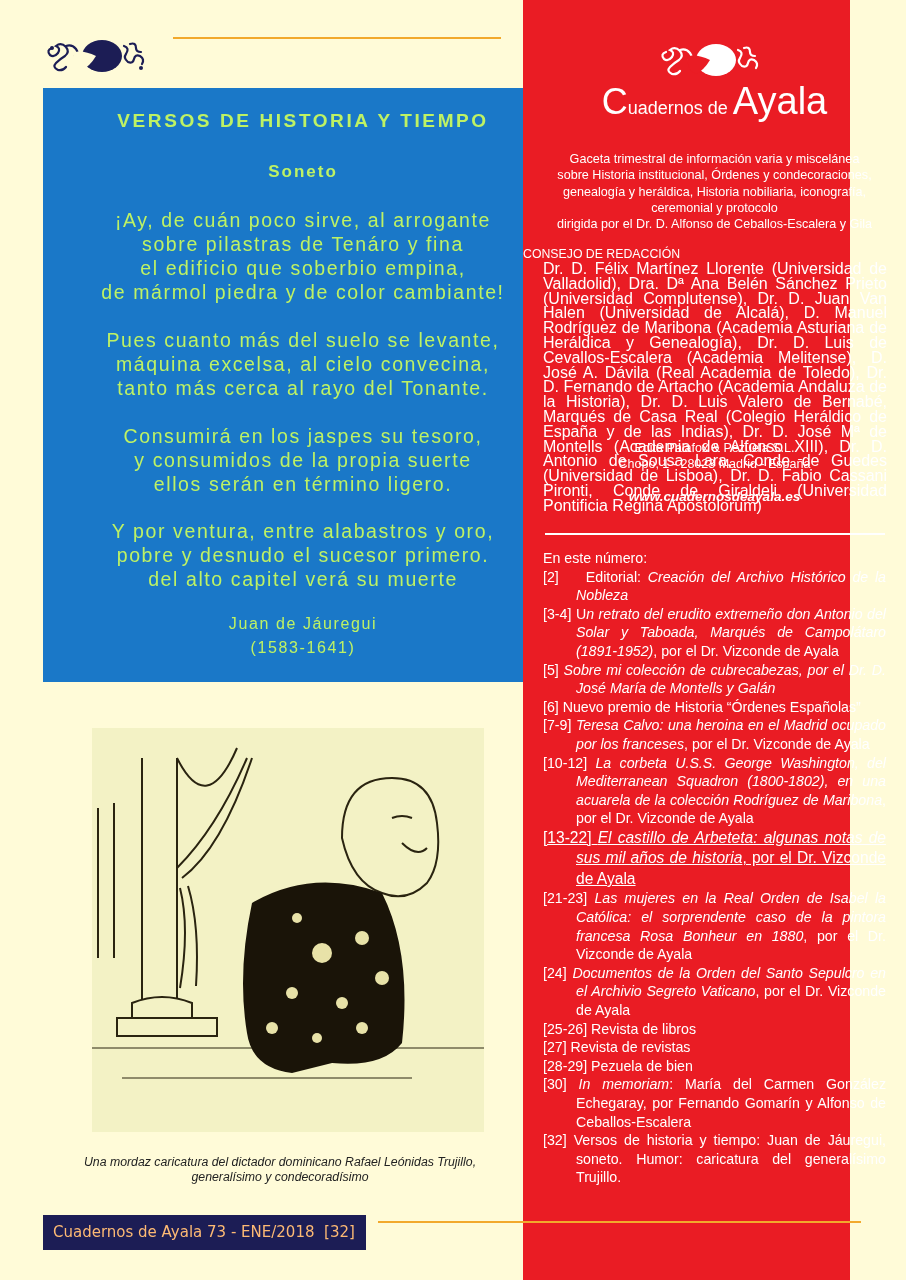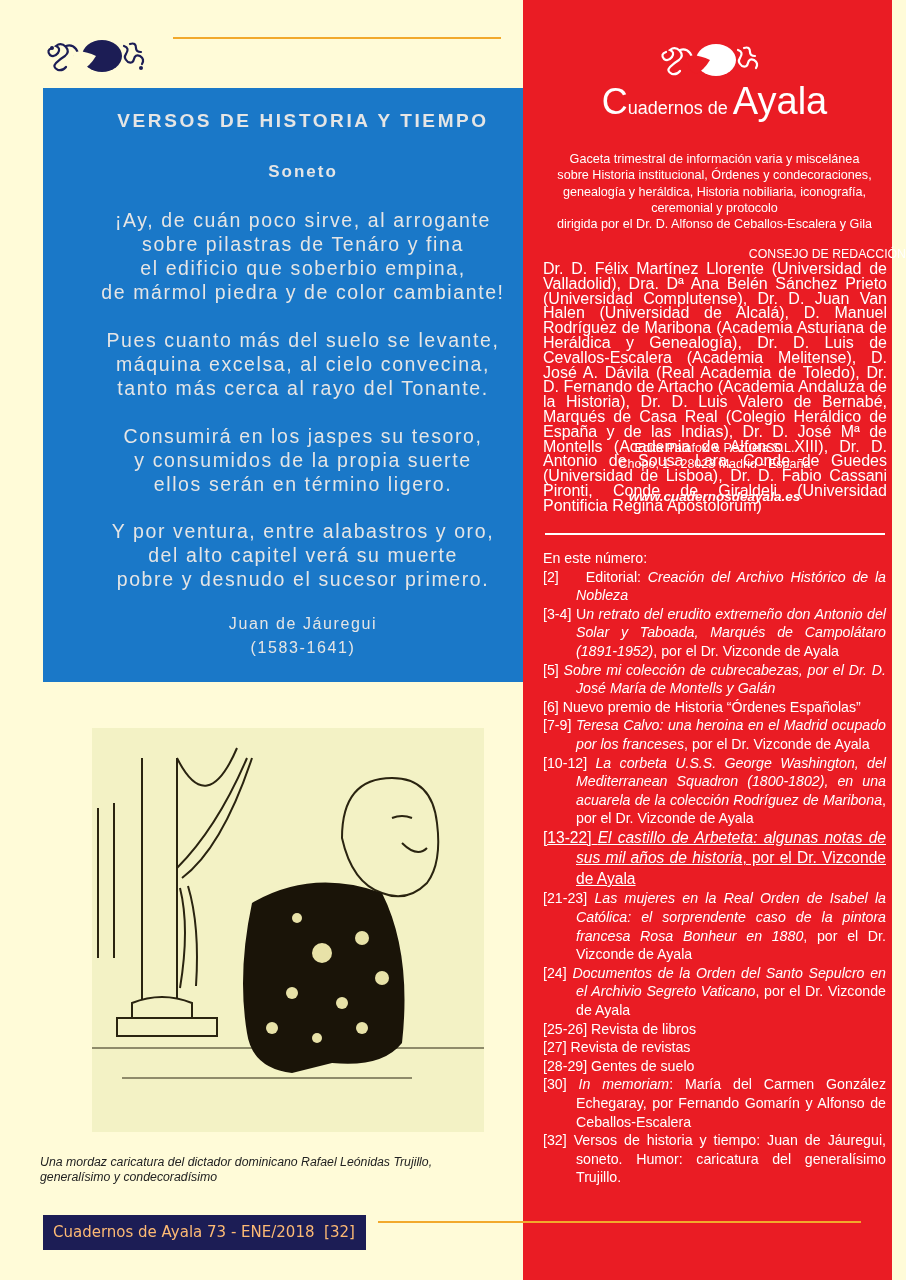--- a/index.html
+++ b/index.html
@@ -3,61 +3,61 @@
 <meta charset="utf-8">
 <style>
   * { box-sizing: border-box; margin: 0; padding: 0; }
   html, body { width: 906px; height: 1280px; overflow: hidden; }
   body {
     background: #fffbd8;
     font-family: "Liberation Sans", sans-serif;
     position: relative;
   }
   .left { position: absolute; left: 0; top: 0; width: 523px; height: 1280px; background: #fffbd8; }
-  .right { position: absolute; left: 523px; top: 0; width: 369px; height: 1280px; background: #ea1c24; color: #fff; }
+  .right { position: absolute; left: 523px; top: 0; width: 327px; height: 1280px; background: #ea1c24; color: #fff; }
 
   .logo-left { position: absolute; left: 44px; top: 38px; width: 110px; height: 36px; }
   .top-rule { position: absolute; left: 173px; top: 37px; width: 328px; height: 2px; background: #f2a92c; }
 
   .poem-box {
     position: absolute; left: 43px; top: 88px; width: 520px; height: 594px;
-    background: #1a78c8; color: #e5e5e5; text-align: center;
+    background: #1a78c8; color: #bef264; text-align: center;
     letter-spacing: 1.6px;
     padding-left: 46px;
   }
   .poem-title { position: absolute; top: 22px; left: 0; width: 100%; font-weight: bold; font-size: 19px; letter-spacing: 2.6px; }
   .poem-sub { position: absolute; top: 74px; left: 0; width: 100%; font-weight: bold; font-size: 17px; letter-spacing: 2px; }
   .stanza { position: absolute; left: 0; width: 100%; font-size: 19.5px; line-height: 24px; }
   .stanza div { white-space: nowrap; }
   .s1 { top: 120px; } .s2 { top: 240px; } .s3 { top: 336px; } .s4 { top: 431px; }
   .author { position: absolute; top: 524px; left: 0; width: 100%; font-size: 16px; line-height: 24px; }
 
   .illus {
     position: absolute; left: 92px; top: 728px; width: 392px; height: 404px;
     background: #f3f2c5;
   }
   .illus svg { width: 100%; height: 100%; }
   .caption {
-    position: absolute; left: 40px; top: 1155px; width: 480px; text-align: left;
+    position: absolute; left: 40px; top: 1155px; width: 480px; text-align: center;
     font-style: italic; font-size: 12.3px; line-height: 15px; color: #222;
   }
   .footer-box {
     position: absolute; left: 43px; top: 1215px; width: 323px; height: 35px;
     background: #1c1d55; color: #fdba74; font-family: "DejaVu Sans", sans-serif;
     font-size: 15px; line-height: 35px; padding-left: 10px; white-space: pre;
   }
   .bottom-rule { position: absolute; left: 378px; top: 1221px; width: 483px; height: 2px; background: #f2a92c; }
 
   .logo-right { position: absolute; left: 135px; top: 42px; width: 110px; height: 36px; }
   .brand { position: absolute; left: 0; top: 80px; width: 383px; text-align: center; white-space: nowrap; }
   .brand .big { font-size: 36px; }
   .brand .small { font-size: 18px; }
   .brand .ayala { font-size: 38px; }
   .desc { position: absolute; left: 10px; top: 151px; width: 363px; text-align: center; font-size: 12.6px; line-height: 16.3px; }
-  .consejo-h { position: absolute; left: 0; top: 247px; width: 383px; text-align: right; font-size: 12.3px; }
+  .consejo-h { position: absolute; left: 0; top: 247px; width: 383px; text-align: left; font-size: 12.3px; }
   .consejo { position: absolute; left: 20px; top: 262px; width: 344px; text-align: justify; font-size: 16px; line-height: 14.8px; }
   .edita { position: absolute; left: 0; top: 440px; width: 383px; text-align: center; font-size: 12.5px; line-height: 16px; }
   .web { position: absolute; left: 0; top: 489px; width: 383px; text-align: center; font-size: 13.5px; font-weight: bold; font-style: italic; }
   .white-rule { position: absolute; left: 22px; top: 533px; width: 340px; height: 2px; background: #fff; }
 
   .toc { position: absolute; left: 20px; top: 549px; width: 343px; font-size: 14.2px; line-height: 18.6px; }
   .toc-head { display: block; }
   .toc-item { display: block; text-align: justify; padding-left: 33px; text-indent: -33px; }
   .toc-item.big { font-size: 15.6px; line-height: 20.5px; text-decoration: underline; }
   .toc-item .it { font-style: italic; }
@@ -95,22 +95,22 @@
       <div>máquina excelsa, al cielo convecina,</div>
       <div>tanto más cerca al rayo del Tonante.</div>
     </div>
     <div class="stanza s3">
       <div>Consumirá en los jaspes su tesoro,</div>
       <div>y consumidos de la propia suerte</div>
       <div>ellos serán en término ligero.</div>
     </div>
     <div class="stanza s4">
       <div>Y por ventura, entre alabastros y oro,</div>
+      <div>pobre y desnudo el sucesor primero.</div>
       <div>del alto capitel verá su muerte</div>
-      <div>pobre y desnudo el sucesor primero.</div>
     </div>
     <div class="author">
       <div>Juan de Jáuregui</div>
       <div>(1583-1641)</div>
     </div>
   </div>
 
   <div class="illus">
     <svg viewBox="0 0 392 404">
       <g stroke="#2a2410" stroke-width="2" fill="none">
@@ -199,20 +199,20 @@
     <span class="toc-item"><span>[3-4]</span><span> U</span><span class="it">n retrato del erudito extremeño don Antonio del Solar y Taboada, Marqués de Campolátaro (1891-1952)</span><span>, por el Dr. Vizconde de Ayala</span></span>
     <span class="toc-item"><span>[5]</span><span> </span><span class="it">Sobre mi colección de cubrecabezas, por el Dr. D. José María de Montells y Galán</span><span></span></span>
     <span class="toc-item"><span>[6]</span><span> Nuevo premio de Historia “Órdenes Españolas”</span><span class="it"></span><span></span></span>
     <span class="toc-item"><span>[7-9]</span><span> </span><span class="it">Teresa Calvo: una heroina en el Madrid ocupado por los franceses</span><span>, por el Dr. Vizconde de Ayala</span></span>
     <span class="toc-item"><span>[10-12]</span><span> </span><span class="it">La corbeta U.S.S. George Washington, del Mediterranean Squadron (1800-1802), en una acuarela de la colección Rodríguez de Maribona</span><span>, por el Dr. Vizconde de Ayala</span></span>
     <span class="toc-item big"><span>[13-22]</span><span> </span><span class="it">El castillo de Arbeteta: algunas notas de sus mil años de historia</span><span>, por el Dr. Vizconde de Ayala</span></span>
     <span class="toc-item"><span>[21-23]</span><span> </span><span class="it">Las mujeres en la Real Orden de Isabel la Católica: el sorprendente caso de la pintora francesa Rosa Bonheur en 1880</span><span>, por el Dr. Vizconde de Ayala</span></span>
     <span class="toc-item"><span>[24]</span><span> </span><span class="it">Documentos de la Orden del Santo Sepulcro en el Archivio Segreto Vaticano</span><span>, por el Dr. Vizconde de Ayala</span></span>
     <span class="toc-item"><span>[25-26]</span><span> Revista de libros</span></span>
     <span class="toc-item"><span>[27]</span><span> Revista de revistas</span></span>
-    <span class="toc-item"><span>[28-29]</span><span> Gentes de suelo</span></span>
+    <span class="toc-item"><span>[28-29]</span><span> Pezuela de bien</span></span>
     <span class="toc-item"><span>[30]</span><span> </span><span class="it">In memoriam</span><span>: María del Carmen González Echegaray, por Fernando Gomarín y Alfonso de Ceballos-Escalera</span></span>
     <span class="toc-item"><span>[32]</span><span> Versos de historia y tiempo: Juan de Jáuregui, soneto. Humor: caricatura del generalísimo Trujillo.</span></span>
   </div>
 
   <div class="bottom-rule-r"></div>
 </div>
 <div class="bottom-rule"></div>
 
 </body></html>

